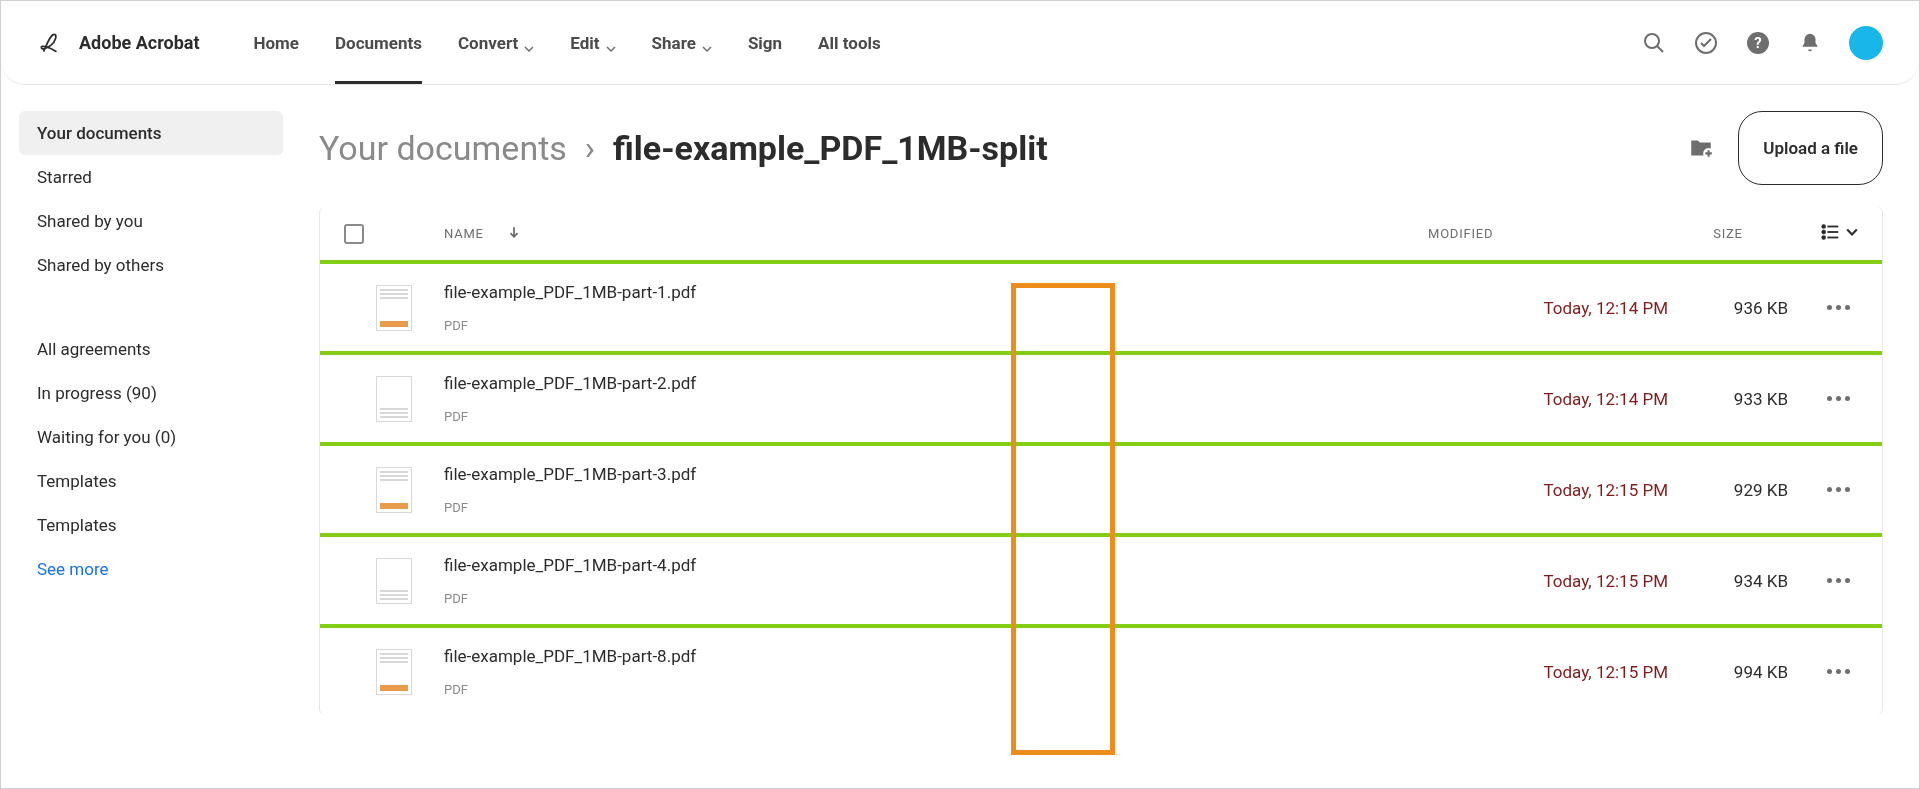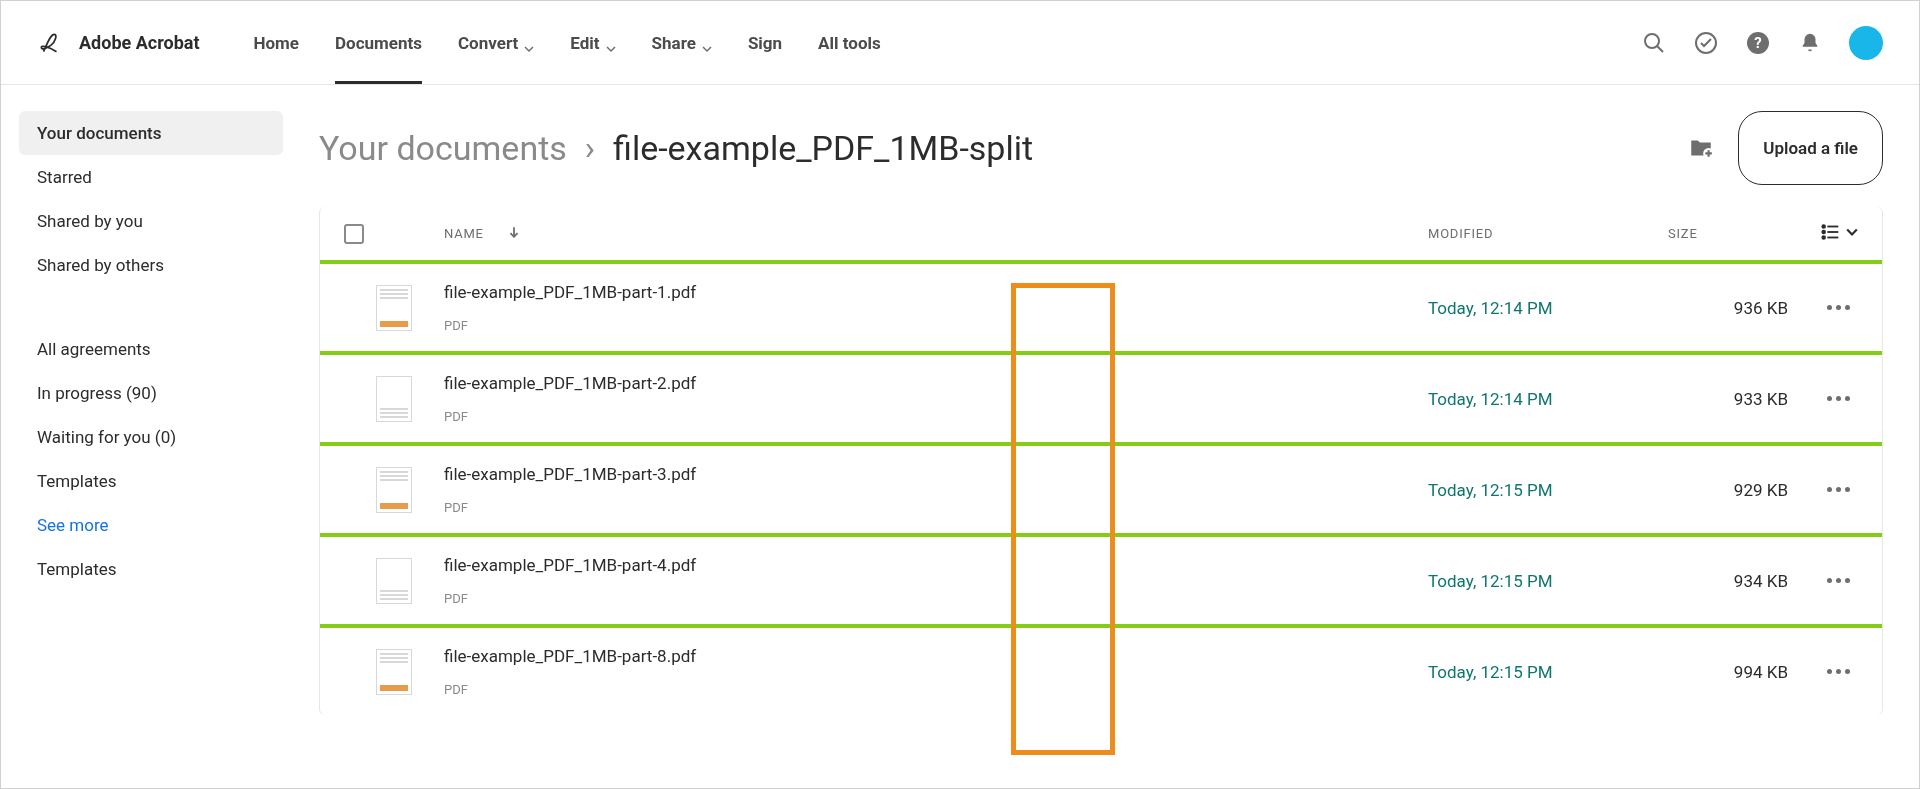--- a/index.html
+++ b/index.html
@@ -12,20 +12,21 @@
     overflow: hidden;
     border: 1px solid #d0d0d0;
   }
   
   .topnav {
     display: flex;
     align-items: center;
     height: 84px;
     padding: 0 36px;
     border-bottom: 1px solid #e6e6e6;
+    border-radius: 24px;
   }
   .brand {
     display: flex;
     align-items: center;
     gap: 16px;
     margin-right: 54px;
   }
   .brand-name { font-weight: 700; font-size: 18px; }
   .nav-items { display: flex; align-items: center; gap: 36px; }
   .nav-item {
@@ -54,54 +55,54 @@
     font-size: 17px; color: #2c2c2c;
     padding: 12px 18px; border-radius: 6px; cursor: pointer;
   }
   .side-item.active { background: #f0f0f0; font-weight: 500; }
   .side-item.link { color: #1473e6; }
 
   .main { flex: 1; padding: 26px 36px 0 18px; position: relative; }
   .heading-row { display: flex; align-items: center; gap: 18px; margin-bottom: 22px; }
   .crumb-root { font-size: 34px; color: #8a8a8a; font-weight: 400; }
   .crumb-sep { font-size: 34px; color: #8a8a8a; }
-  .crumb-leaf { font-size: 34px; color: #2c2c2c; font-weight: 400; }
+  .crumb-leaf { font-size: 34px; color: #2c2c2c; font-weight: 700; }
   .heading-actions { margin-left: auto; display: flex; align-items: center; gap: 24px; }
   .upload-btn {
     border: 1.5px solid #2c2c2c; border-radius: 24px;
     padding: 26px 24px; font-size: 17px; font-weight: 600; cursor: pointer;
   }
 
   
   .table { border: 1px solid #e6e6e6; border-top: none; border-bottom: none; border-radius: 6px; }
   .thead { display: flex; align-items: center; padding: 14px 24px; font-size: 13px; letter-spacing: 0.06em; color: #6e6e6e; }
   .th-check { width: 100px; display:flex; align-items:center; }
   .th-name { flex: 1; display:flex; align-items:center; gap:24px; }
   .th-mod { width: 240px; }
-  .th-size { width: 120px; text-align: left; }
+  .th-size { width: 120px; text-align: center; }
   .th-view { width: 70px; display:flex; justify-content:flex-end; align-items:center; gap:4px; }
 
   .checkbox { width: 20px; height: 20px; border: 2px solid #8a8a8a; border-radius: 3px; }
   .sort-arrow { color: #6e6e6e; }
 
   .row {
     display: flex; align-items: center; padding: 18px 24px;
     border-top: 4px solid #84cc16;
   }
   .row-thumb { width: 100px; display:flex; justify-content:center; }
   .thumb {
     width: 36px; height: 46px; background: #fff; border: 1px solid #d8d8d8;
     display:flex; flex-direction:column; justify-content:flex-end; padding:3px; gap:2px;
   }
   .thumb .l { height:2px; background:#d8d8d8; }
   .thumb .b { height:6px; background:#e89b4a; margin-top:auto; }
   .row-name { flex: 1; }
   .file-name { font-size: 17px; color: #2c2c2c; }
   .file-type { font-size: 13px; color: #8a8a8a; margin-top: 16px; }
-  .row-mod { width: 240px; font-size: 17px; color: #0f766e; }
+  .row-mod { width: 240px; font-size: 17px; color: #7f1d1d; text-align: right; }
   .row-size { width: 120px; text-align: right; font-size: 17px; }
   .row-more { width: 70px; display:flex; justify-content:flex-end; }
   .more-dots { display:flex; gap:4px; cursor:pointer; padding:8px; }
   .more-dots span { width:5px; height:5px; border-radius:50%; background:#6e6e6e; }
 
   
   .highlight {
     position: absolute;
     border: 5px solid #ec8d1c;
     left: 710px; top: 198px;
@@ -188,22 +189,22 @@
         <div class="side-item active">Your documents</div>
         <div class="side-item">Starred</div>
         <div class="side-item">Shared by you</div>
         <div class="side-item">Shared by others</div>
       </div>
     <div class="side-group" id="side-group-2">
         <div class="side-item">All agreements</div>
         <div class="side-item">In progress (90)</div>
         <div class="side-item">Waiting for you (0)</div>
         <div class="side-item">Templates</div>
+        <div class="side-item">Templates</div>
         <div class="side-item link">See more</div>
-        <div class="side-item">Templates</div>
       </div>
   </div>
 
   <div class="main">
     <div class="heading-row">
       <span class="crumb-root">Your documents</span>
       <span class="crumb-sep">›</span>
       <span class="crumb-leaf">file-example_PDF_1MB-split</span>
       <div class="heading-actions">
         <span class="icon-btn">

